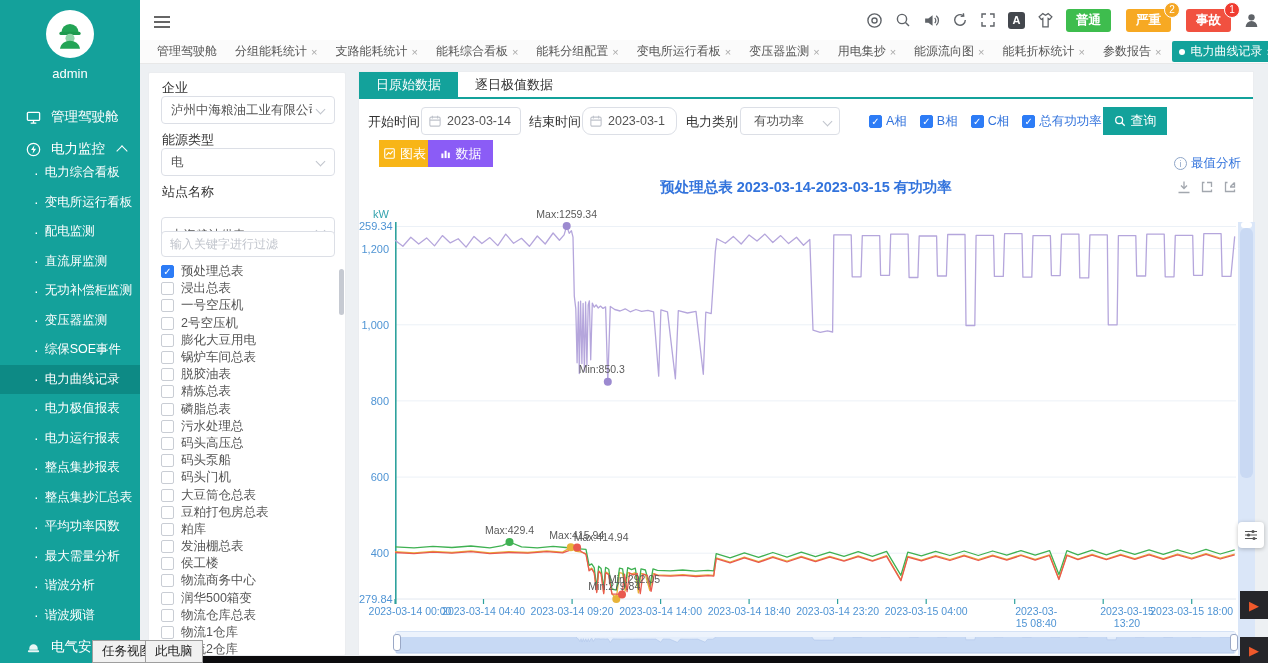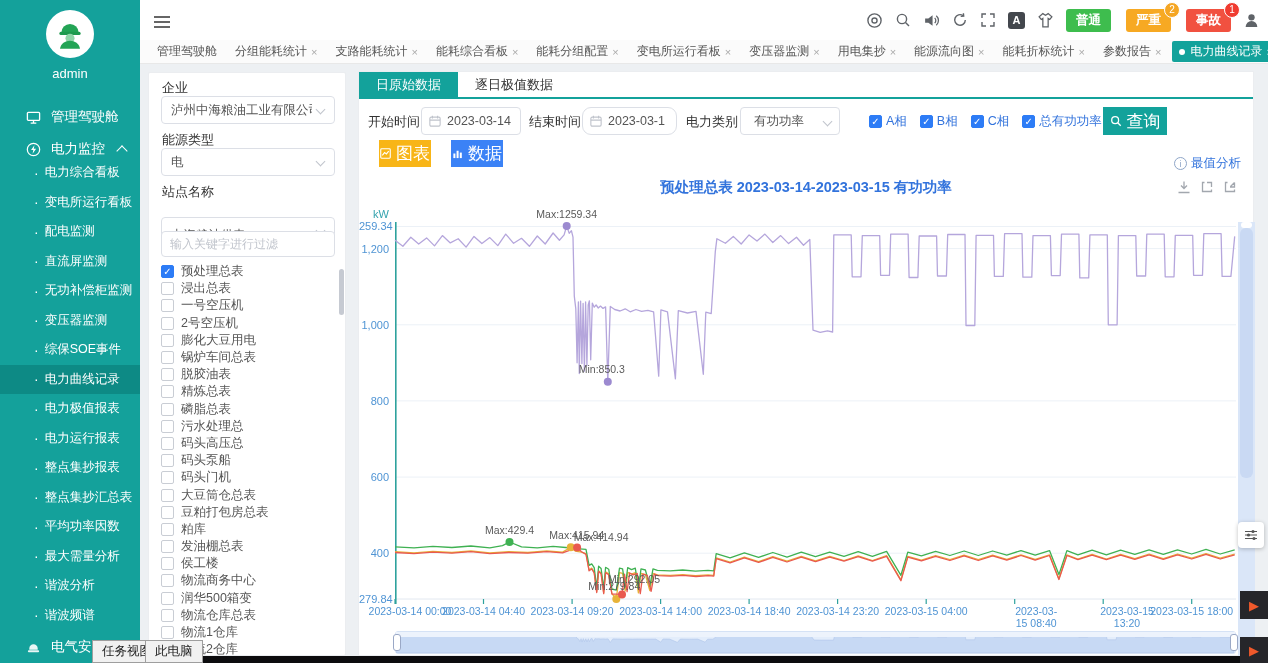--- a/index.html
+++ b/index.html
@@ -58,24 +58,24 @@
   .subtabs { position:absolute; left:0; top:0; width:100%; height:27px; border-bottom:2px solid #13A29B; display:flex; }
   .subtab { padding:0 17px; line-height:25px; font-size:13px; color:#333; cursor:pointer; }
   .subtab.active { background:#13A29B; color:#fff; }
   .qlabel { position:absolute; top:41px; font-size:13px; color:#333; }
   .dateinput { position:absolute; top:35px; height:28px; border:1px solid #DCDFE6; border-radius:4px; display:flex; align-items:center; padding:0 7px; font-size:12.5px; color:#555; gap:6px; cursor:text; }
   .typesel { position:absolute; top:35px; height:28px; border:1px solid #DCDFE6; border-radius:4px; display:flex; align-items:center; padding:0 20px 0 13px; font-size:12.5px; color:#555; cursor:pointer; }
   .typesel .selcaret { position:absolute; right:8px; top:10px; width:7px; height:7px; border-right:1.4px solid #C0C4CC; border-bottom:1.4px solid #C0C4CC; transform:rotate(45deg); }
   .phases { position:absolute; left:510px; top:41px; display:flex; gap:13px; }
   .phase { display:flex; align-items:center; gap:4px; cursor:pointer; }
   .phase span.pl { font-size:12.5px; color:#3273DC; }
-  .btn { border:none; border-radius:0; color:#fff; font-size:17px; display:flex; align-items:center; justify-content:center; gap:5px; cursor:pointer; font-family:inherit; }
+  .btn { border:none; border-radius:0; color:#fff; font-size:13px; display:flex; align-items:center; justify-content:center; gap:5px; cursor:pointer; font-family:inherit; }
   .btn-query { position:absolute; left:744px; top:35px; width:64px; height:28px; background:#13A29B; }
   .btn-chart { position:absolute; left:20px; top:68px; width:52px; height:27px; background:#F8B517; }
-  .btn-data { position:absolute; left:92px; top:68px; width:52px; height:27px; background:#3b82f6; }
+  .btn-data { position:absolute; left:69px; top:68px; width:65px; height:27px; background:#8b5cf6; }
   .extreme { position:absolute; top:83px; right:12px; font-size:12.5px; color:#3273DC; display:flex; align-items:center; gap:4px; cursor:pointer; }
   .infoc { width:13px; height:13px; border:1px solid #8FA6C8; border-radius:50%; color:#8FA6C8; font-size:9px; display:flex; align-items:center; justify-content:center; }
 
   .chart-area { position:absolute; left:0; top:96px; right:0; bottom:0; }
   .ctitle { position:absolute; top:10px; width:100%; text-align:center; font-size:14.5px; font-weight:bold; color:#3273DC; }
   .legend { position:absolute; top:34px; width:100%; display:flex; justify-content:center; gap:16px; }
   .litem { display:flex; align-items:center; gap:5px; cursor:pointer; }
   .ldot { width:9px; height:9px; border-radius:50%; }
   .lname { font-size:12px; color:#8A8F99; }
   .toolbox { position:absolute; top:12px; right:16px; display:flex; gap:9px; }

